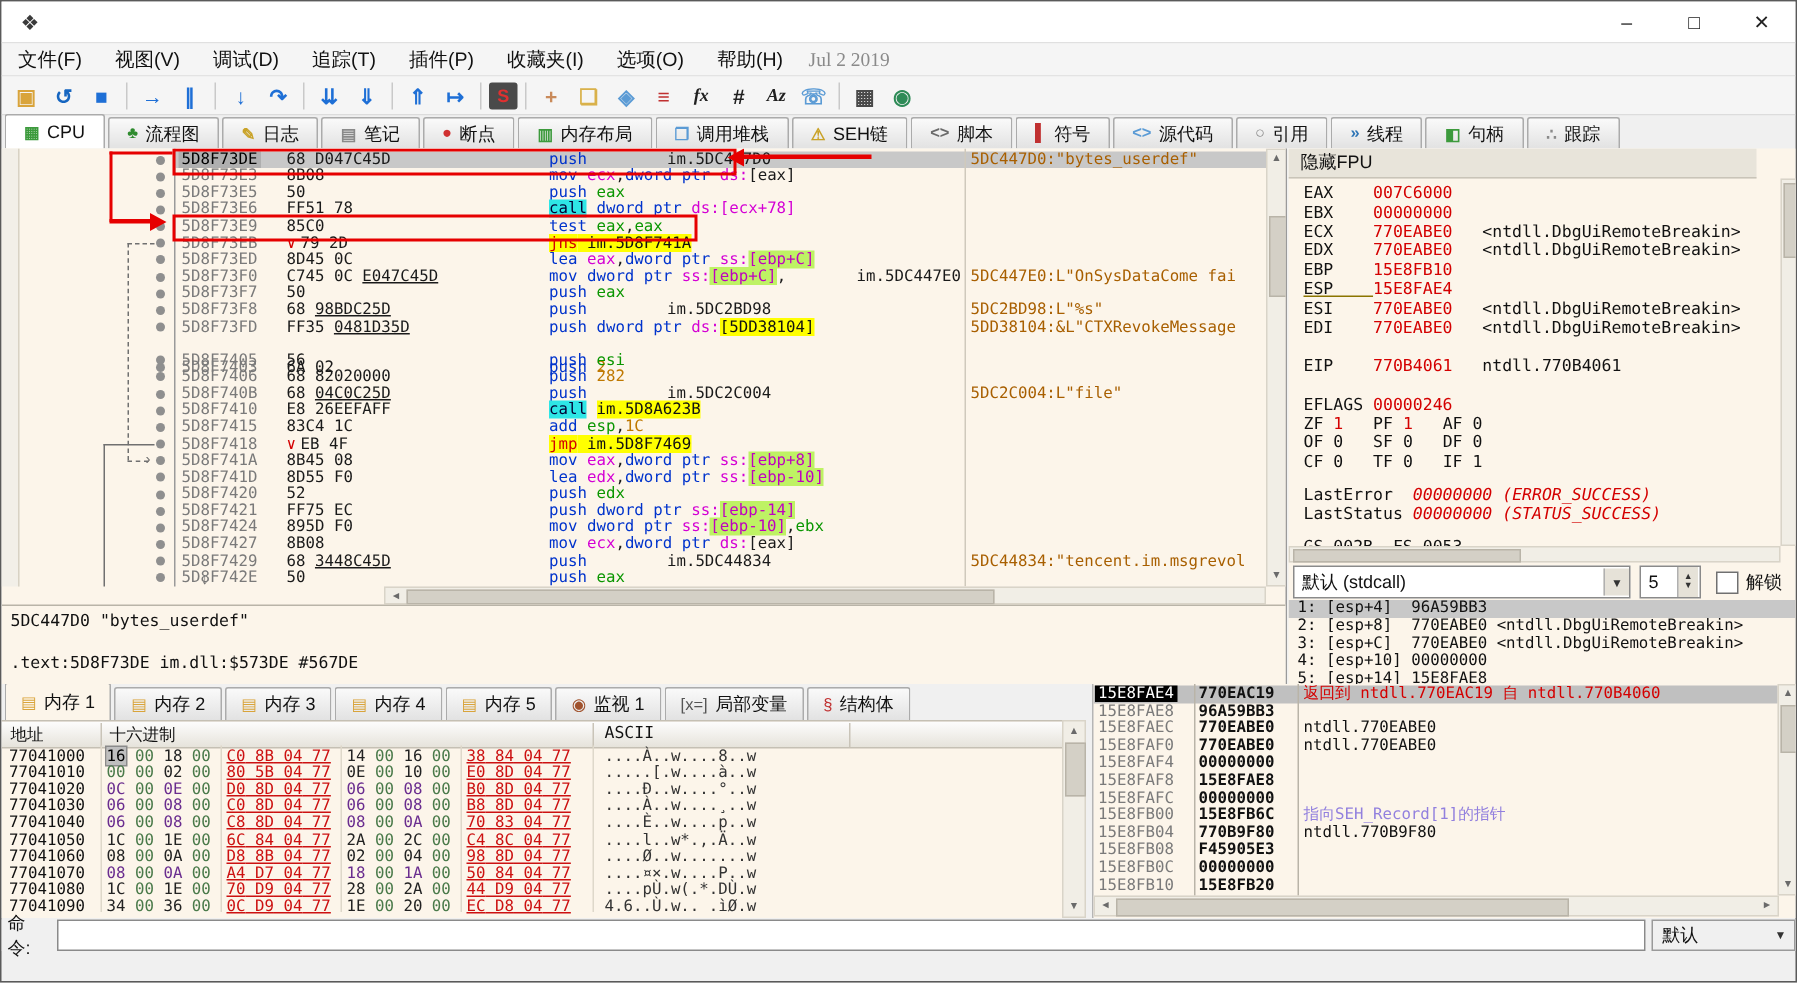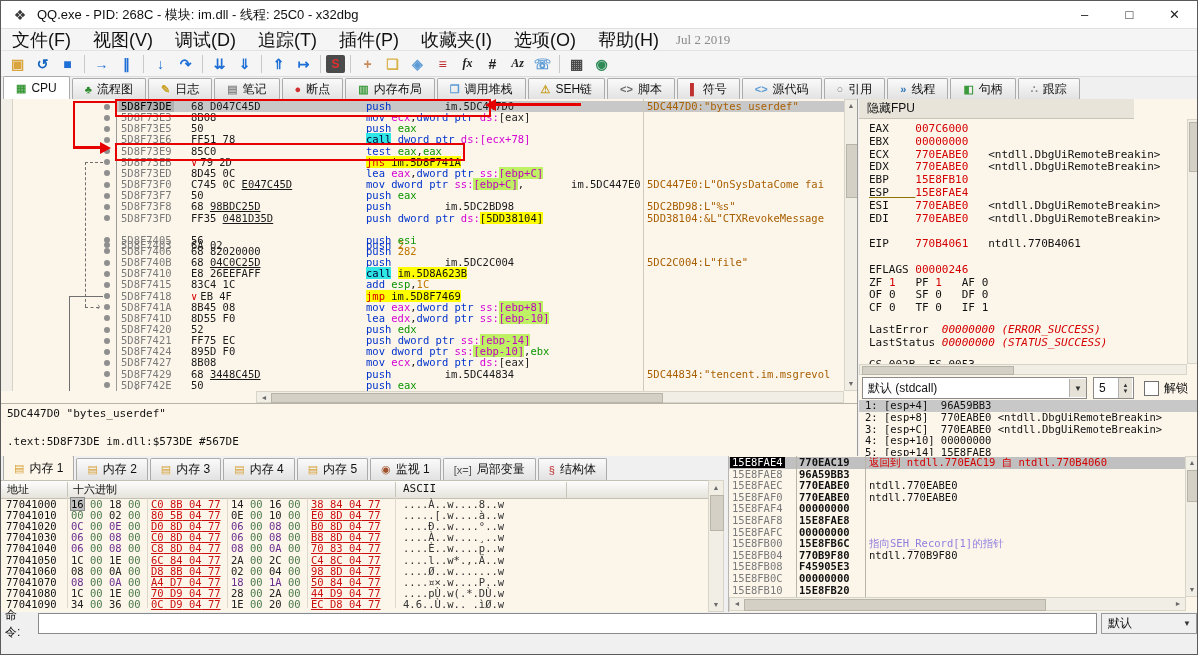--- a/index.html
+++ b/index.html
@@ -9,21 +9,21 @@
   .mono{font-family:"DejaVu Sans Mono",monospace;}
   
   #titlebar{left:0;top:0;width:100%;height:28px;background:#FFFFFF;border-bottom:1px solid #E0E0E0;
             display:flex;align-items:center;}
   #appicon{width:18px;height:18px;margin:0 8px 0 10px;color:#3a3a3a;font-size:14px;line-height:18px;text-align:center;}
   #title{font-size:13px;color:#111;}
   #winbtns{margin-left:auto;display:flex;height:100%;}
   .wbtn{width:45px;height:100%;display:flex;align-items:center;justify-content:center;font-size:13px;color:#222;}
   
   #menubar{left:0;top:28px;width:100%;height:22px;background:#F5F5F5;display:flex;align-items:center;border-bottom:1px solid #E3E3E3;}
-  .mitem{padding:0 11px;font-size:18px;color:#111;height:100%;display:flex;align-items:center;}
+  .mitem{padding:0 11px;font-size:13px;color:#111;height:100%;display:flex;align-items:center;}
   #menudate{font-family:"Liberation Serif",serif;color:#8a8a8a;font-size:13px;padding-left:6px;}
   
   #toolbar{left:0;top:50px;width:100%;height:26px;background:#F5F5F5;display:flex;align-items:center;border-bottom:1px solid #DCDCDC;padding-left:4px;}
   .tbi{width:23px;height:21px;display:flex;align-items:center;justify-content:center;font-size:14px;font-weight:bold;margin:0 1px;}
   .tbsep{width:1px;height:18px;background:#C9C9C9;margin:0 4px;}
   .tbi.dark{background:#4a4a4a;color:#E03030;border-radius:2px;font-size:12px;width:19px;height:18px;}
   .tbi.txt{font-size:12px;font-style:italic;font-family:"Liberation Serif",serif;}
   
   #tabbar{left:0;top:76px;width:100%;height:22px;background:#F0F0F0;display:flex;align-items:flex-end;padding-left:2px;}
   .tab{height:20px;display:flex;align-items:center;padding:0 12px;font-size:12px;color:#111;
@@ -69,21 +69,21 @@
   .jline{position:absolute;}
   .jd{border-left:1px dashed #707070;}
   .jdh{border-top:1px dashed #707070;}
   .js{border-left:1px solid #707070;}
   .jsh{border-top:1px solid #707070;}
   .jarrow{position:absolute;color:#707070;font-size:10px;line-height:10px;}
   #dinfo{left:0;top:304px;width:857px;height:53px;background:#FCF5EA;border-top:1px solid #B9B4A8;
          font-size:11px;padding:3px 6px;color:#111;}
   #dinfo div{height:14px;line-height:14px;white-space:pre;}
   
-  #fpubar{left:0;top:0;width:275px;height:20px;background:#E8E4DA;border-bottom:1px solid #C9C4B8;
+  #fpubar{left:0;top:0;width:312px;height:20px;background:#E8E4DA;border-bottom:1px solid #C9C4B8;
           font-size:12px;display:flex;align-items:center;padding-left:8px;color:#111;}
   .rrow{position:absolute;left:0;width:326px;height:12.8px;font-size:11px;line-height:12.5px;white-space:pre;}
   .rname{color:#111;} .rname.u{text-decoration:underline;text-decoration-color:#8B7500;}
   .rval{color:#D40000;} .rx{color:#111;} .rxred{color:#D40000;font-style:italic;}
   .fhot{color:#D40000;}
   #convrow{left:0;top:277px;width:340px;height:24px;display:flex;align-items:center;}
   #convbox{width:218px;height:20px;background:#FFF;border:1px solid #8a8a8a;margin-left:3px;
            font-size:12px;display:flex;align-items:center;padding-left:5px;color:#111;}
   #convarrow{margin-left:auto;width:16px;height:18px;background:#E6E2D8;border-left:1px solid #b0b0b0;
              display:flex;align-items:center;justify-content:center;font-size:8px;color:#333;}
@@ -137,21 +137,20 @@
   #stblank{width:233px;margin-left:4px;}
   #sttime{width:182px;margin-left:4px;}
 </style>
 </head>
 <body>
 
 <div id="win">
 
   <div id="titlebar" class="abs">
     <div id="appicon">❖</div>
-    <div id="title">QQ.exe - PID: 268C - 模块: im.dll - 线程: 25C0 - x32dbg</div>
     <div id="winbtns">
       <div class="wbtn">–</div>
       <div class="wbtn">□</div>
       <div class="wbtn">✕</div>
     </div>
   </div>
 
   <div id="menubar" class="abs">
       <div class="mitem">文件(F)</div>
       <div class="mitem">视图(V)</div>

